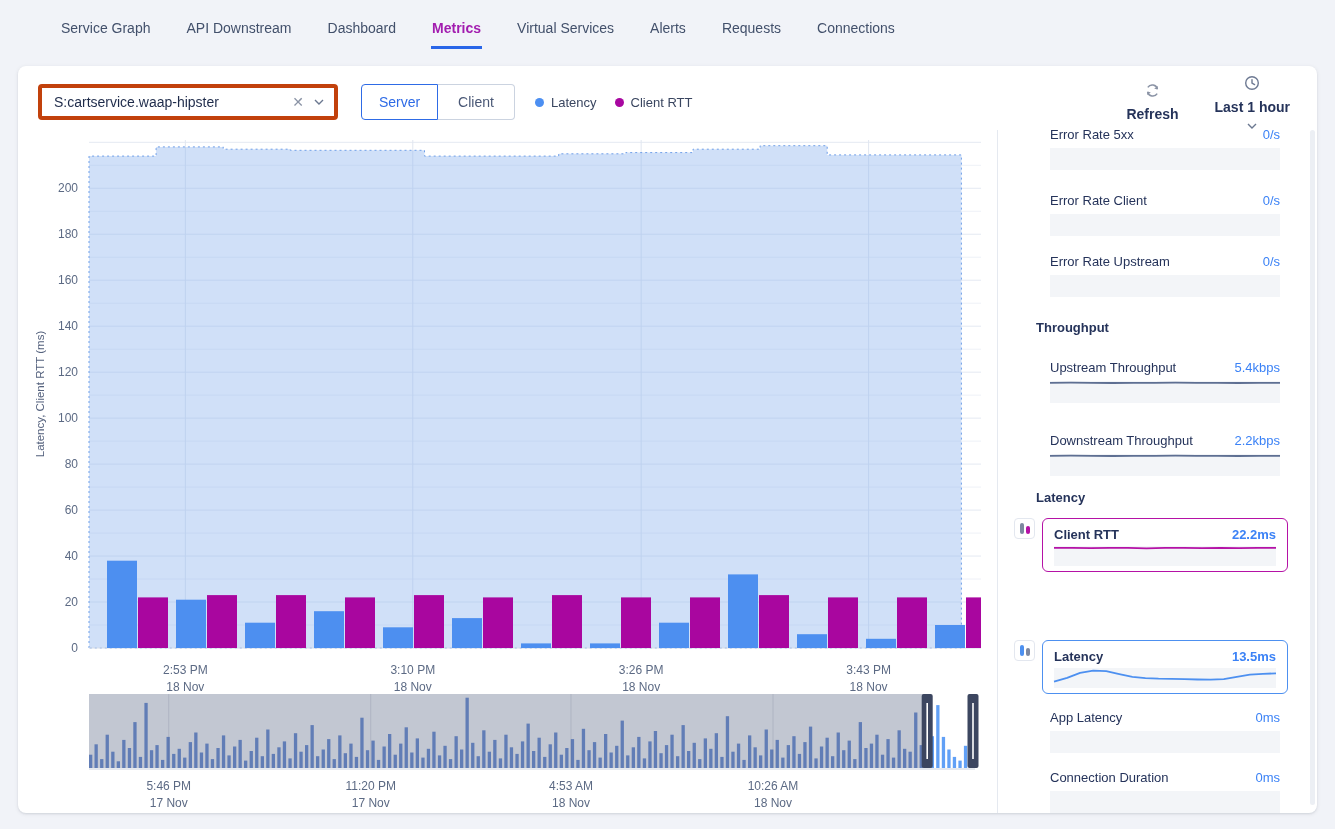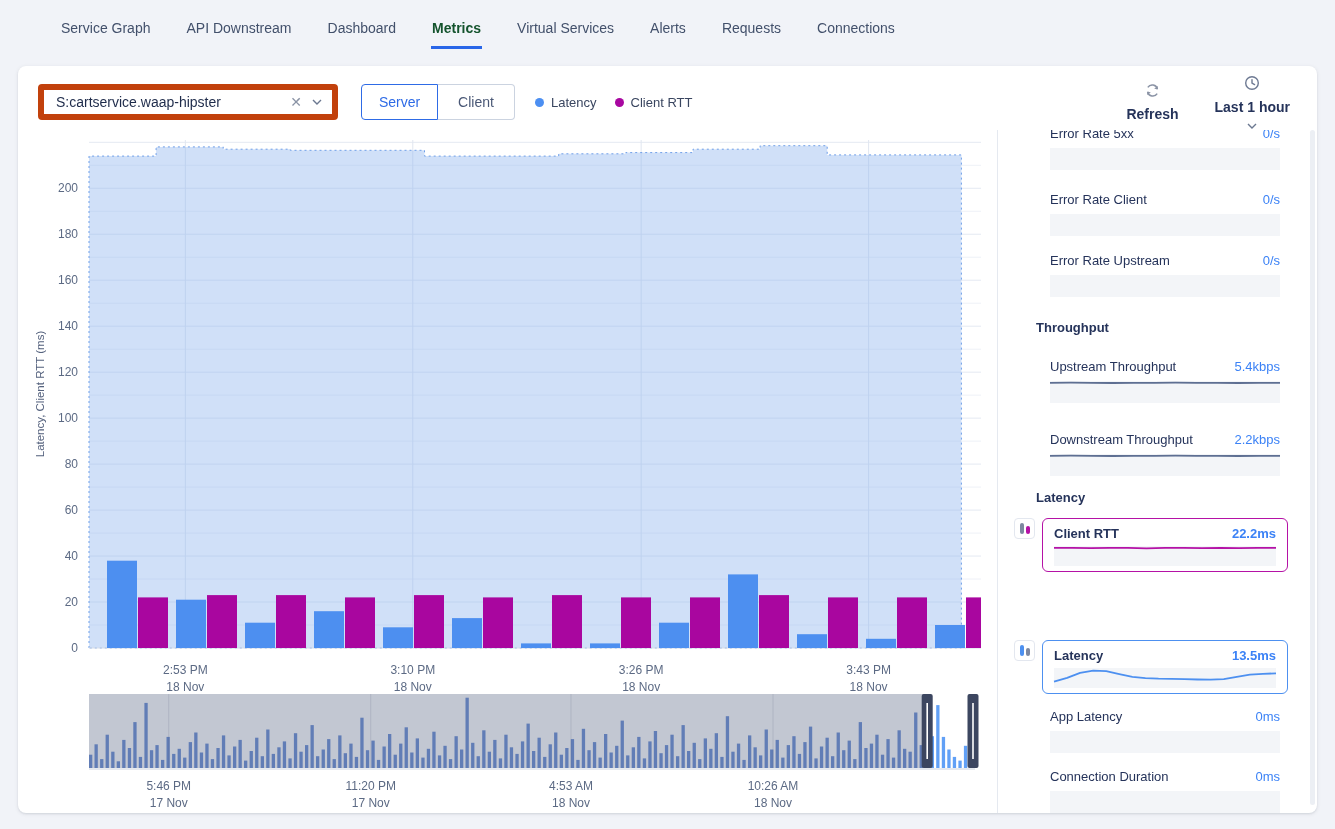--- a/index.html
+++ b/index.html
@@ -3,29 +3,29 @@
 <meta charset="utf-8">
 <style>
   * { margin:0; padding:0; box-sizing:border-box; }
   html,body { width:1335px; height:829px; }
   body { font-family:"Liberation Sans", sans-serif; background:#F1F3F8; position:relative; overflow:hidden; }
 
   
   .top-nav { display:flex; gap:34px; padding:14px 0 0 20px; height:60px; align-items:flex-start;margin-left:40px; }
   .tab { font-size:14px; color:#42506B; background:none; border:none; cursor:pointer; padding:6px 1px 10px;
          border-bottom:3px solid transparent; font-family:inherit; }
-  .tab.active { color:#14532d; font-weight:700; border-bottom-color:#2966E8; }
+  .tab.active { color:#a21caf; font-weight:700; border-bottom-color:#2966E8; }
 
   
   .card { position:absolute; left:18px; top:66px; width:1299px; height:747px; background:#fff;
           border-radius:8px; box-shadow:0 1px 2px rgba(16,24,40,.07), 0 1px 4px rgba(16,24,40,.09); }
 
   
   .toolbar { position:absolute; left:20px; right:27px; top:18px; height:36px; display:flex; align-items:center; }
-  .select { width:300px; height:36px; border:6px solid #c2410c; border-radius:4px; display:flex; align-items:center;
+  .select { width:300px; height:36px; border:4px solid #c2410c; border-radius:4px; display:flex; align-items:center;
             padding:0 10px 0 12px; cursor:pointer; background:#fff; }
   .select .val { font-size:14px; color:#1E2B4A; flex:1; white-space:nowrap; overflow:hidden; }
   .select .clear { color:#8A93A5; font-size:14px; margin:0 10px 0 6px; }
   .chev { width:10px; height:6px; }
   .segmented { display:flex; margin-left:23px; }
   .seg-btn { width:77px; height:36px; background:#fff; font-family:inherit; font-size:14px; cursor:pointer;
              border:1px solid #CBD3E0; color:#4A5876; }
   .seg-btn:first-child { border-radius:4px 0 0 4px; }
   .seg-btn:last-child { border-radius:0 4px 4px 0; border-left:none; }
   .seg-btn.on { border:1px solid #2E6BE6; color:#2E6BE6; z-index:2; }
@@ -40,21 +40,21 @@
   
   .divider { position:absolute; left:979px; top:64px; bottom:0; width:1px; background:#E5E9F0; }
   #main-chart { position:absolute; left:0; top:64px; }
   #minimap { position:absolute; left:0; top:626px; }
   .ax { font:12px "Liberation Sans", sans-serif; fill:#5C6A84; }
   .axt { font:11.5px "Liberation Sans", sans-serif; fill:#55627E; }
 
   
   .sidebar { position:absolute; left:980px; top:64px; width:311px; bottom:0; overflow:hidden; }
   .sb-item, .sb-card, .sb-header { position:absolute; left:52px; width:230px; }
-  .sb-row { display:flex; justify-content:space-between; align-items:flex-start; height:16px; }
+  .sb-row { display:flex; justify-content:space-between; align-items:center; height:16px; }
   .sb-label { font-size:13px; color:#25335A; }
   .sb-value { font-size:13px; color:#3b82f6; }
   .sb-spark { margin-top:6px; height:22px; background:#F3F5F8; position:relative; }
   .sb-spark svg { position:absolute; left:0; top:-4px; overflow:visible; }
   .sb-header { font-size:13px; font-weight:700; color:#25335A; left:38px; }
   .sb-card { left:44px; width:246px; height:54px; border:1.5px solid; border-radius:6px; background:#fff; padding:7px 11px 0; }
   .sb-card .sb-label, .sb-card .sb-value { font-weight:700; }
   .sb-card .sb-spark { margin-top:4px; height:20px; }
   .sb-icon { position:absolute; left:16px; width:21px; height:21px; border:1px solid #E3E7EF; border-radius:4px;
              background:#fff; display:flex; align-items:flex-end; justify-content:center; gap:2px; padding-bottom:4px; cursor:pointer;}

